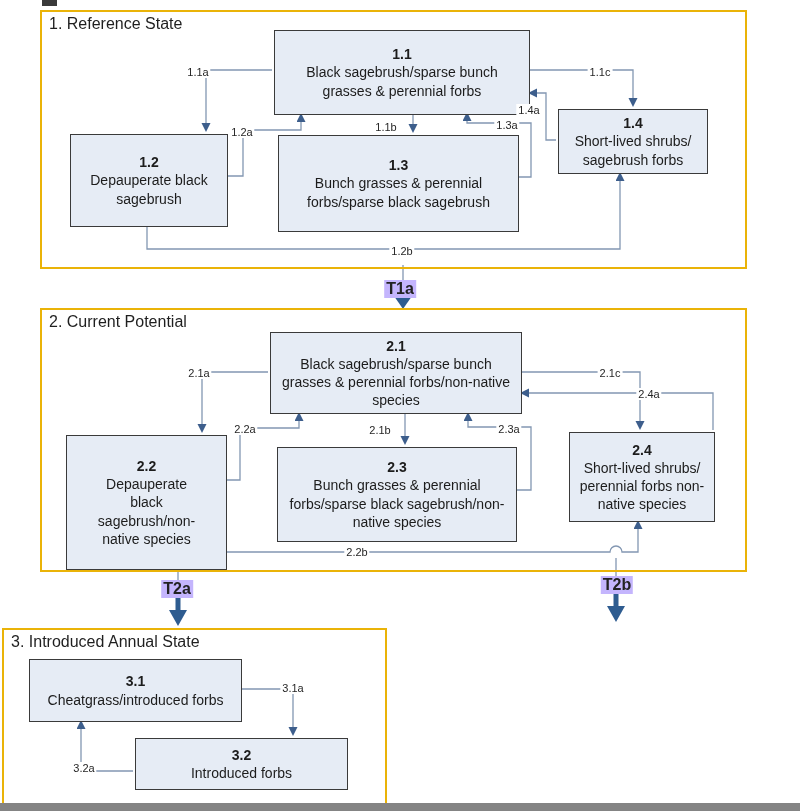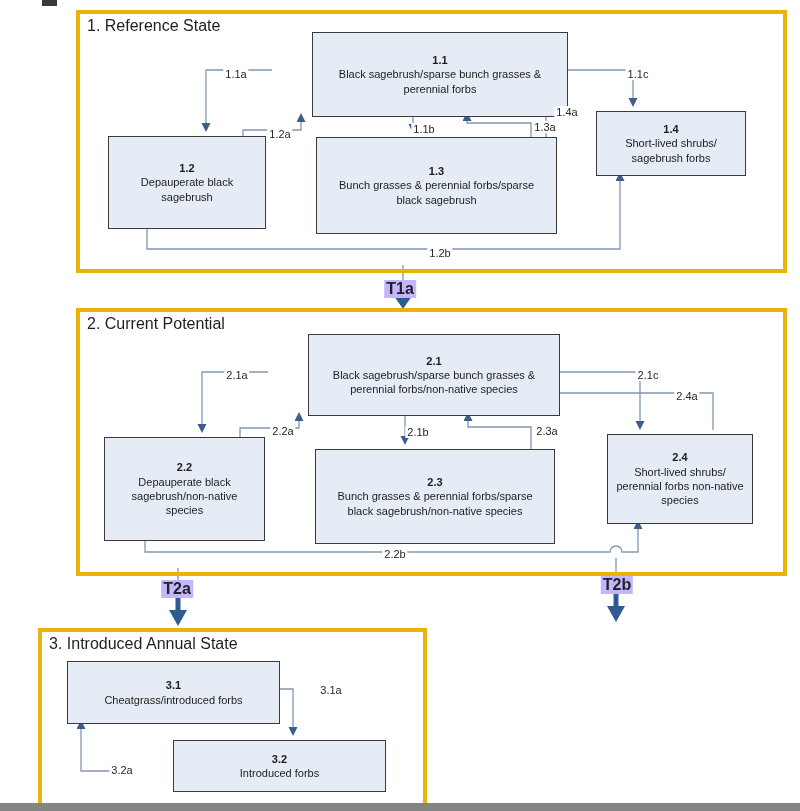--- a/index.html
+++ b/index.html
@@ -2,29 +2,29 @@
 <html><head>
 <meta charset="utf-8">
 <style>
   html,body{margin:0;padding:0;background:#fff;}
   #canvas{
     position:relative;width:800px;height:811px;overflow:hidden;
     font-family:"Liberation Sans",sans-serif;background:#fff;
   }
   svg{position:absolute;left:0;top:0;z-index:1;}
   .state{
-    position:absolute;border:4px solid #eab308;background:transparent;z-index:2;margin-left:36px;
+    position:absolute;border:2px solid #eab308;background:transparent;z-index:2;
   }
   .state-title{
     position:absolute;left:7px;top:3px;font-size:16px;color:#1f1f1f;white-space:nowrap;
   }
   .cbox{
     position:absolute;background:#e6ecf5;border:1.5px solid #3a3a3a;
     display:flex;flex-direction:column;align-items:center;justify-content:center;
-    text-align:center;font-size:11px;line-height:1.3;color:#1c1c1c;box-sizing:border-box;
+    text-align:center;font-size:14px;line-height:1.3;color:#1c1c1c;box-sizing:border-box;
   }
   .ccode{font-weight:bold;}
   .plabel{
     position:absolute;transform:translate(-50%,-50%);background:#fff;
     font-size:11px;color:#262626;padding:0 2px;white-space:nowrap;z-index:3;
   }
   .tlabel{
     position:absolute;transform:translate(-50%,-50%);background:#c4b5fd;
     font-size:16px;font-weight:bold;color:#222;padding:0 2px;white-space:nowrap;z-index:3;
   }
@@ -110,21 +110,21 @@
     <span class="plabel" style="left:487px;top:98px;">1.4a</span>
   </div>
 
   <div class="state" style="left:40px;top:308px;width:703px;height:260px;">
     <div class="state-title">2. Current Potential</div>
 
     <div class="cbox" style="left:228px;top:22px;width:252px;height:82px;padding:0 8px;">
       <span class="ccode">2.1</span>
       <span class="cname">Black sagebrush/sparse bunch grasses &amp; perennial forbs/non-native species</span>
     </div>
-    <div class="cbox" style="left:24px;top:125px;width:161px;height:104px;padding:0 19px;">
+    <div class="cbox" style="left:24px;top:125px;width:161px;height:135px;padding:0 28px;">
       <span class="ccode">2.2</span>
       <span class="cname">Depauperate black sagebrush/non-native species</span>
     </div>
     <div class="cbox" style="left:235px;top:137px;width:240px;height:95px;padding:0 8px;">
       <span class="ccode">2.3</span>
       <span class="cname">Bunch grasses &amp; perennial forbs/sparse black sagebrush/non-native species</span>
     </div>
     <div class="cbox" style="left:527px;top:122px;width:146px;height:90px;padding:0 4px;">
       <span class="ccode">2.4</span>
       <span class="cname">Short-lived shrubs/ perennial forbs non-native species</span>

